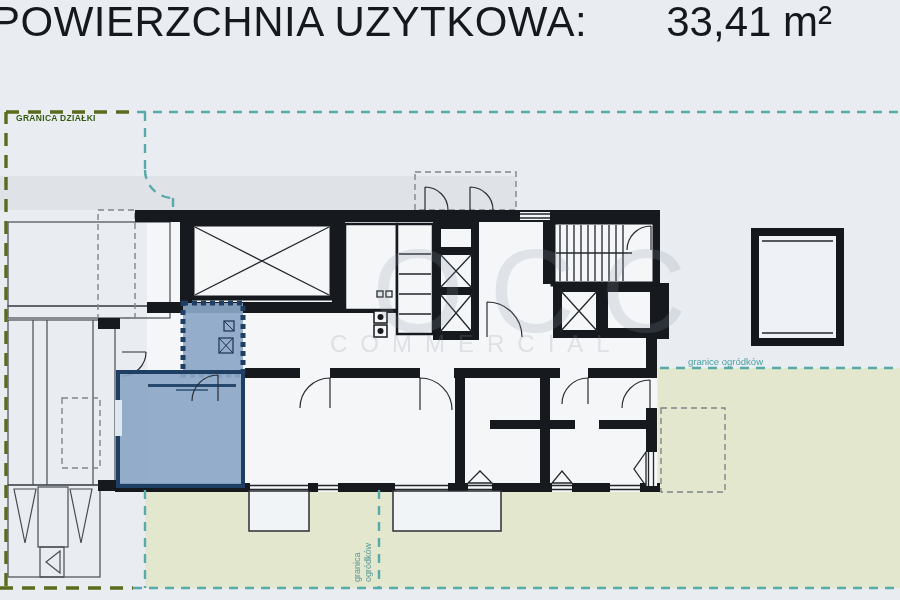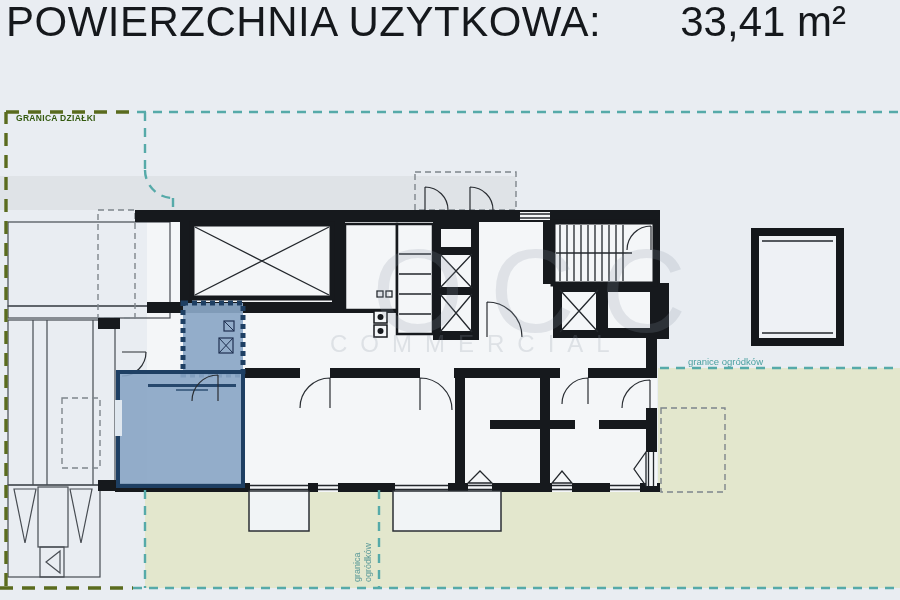--- a/index.html
+++ b/index.html
@@ -1,18 +1,18 @@
 <!DOCTYPE html>
 <html><head>
 <meta charset="utf-8">
 <style>
   html,body{margin:0;padding:0;background:#e9edf2;}
   .stage{position:relative;width:900px;height:600px;overflow:hidden;background:#e9edf2;
          font-family:"Liberation Sans", sans-serif;}
-  .header{position:absolute;top:0;left:14px;width:822px;height:60px;display:flex;
+  .header{position:absolute;top:0;left:0;width:822px;height:60px;display:flex;
           justify-content:space-between;align-items:flex-start;}
   .header .title{font-size:42px;font-weight:400;letter-spacing:.5px;color:#15181c;
                  margin-left:-8px;margin-top:-2px;white-space:nowrap;
                  transform:scaleY(1.02);}
   .header .area{font-size:42px;font-weight:400;color:#15181c;margin-right:-10px;
                 margin-top:-2px;white-space:nowrap;}
   svg{position:absolute;top:60px;left:0;}
   .wall{fill:#16191d;}
   .room{fill:#f4f6f8;stroke:#16191d;}
   .thin{stroke:#23272c;stroke-width:1.3;fill:none;}

